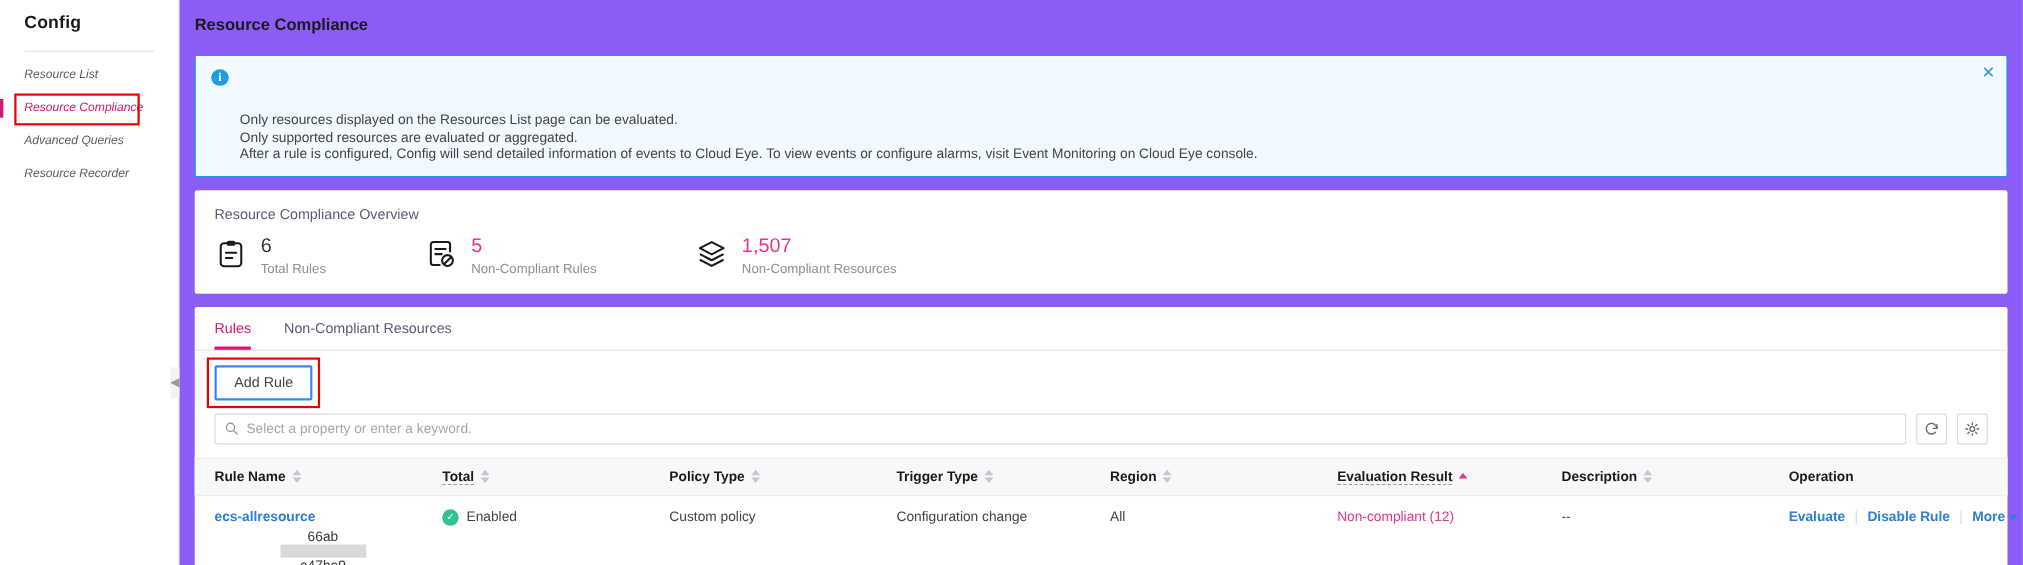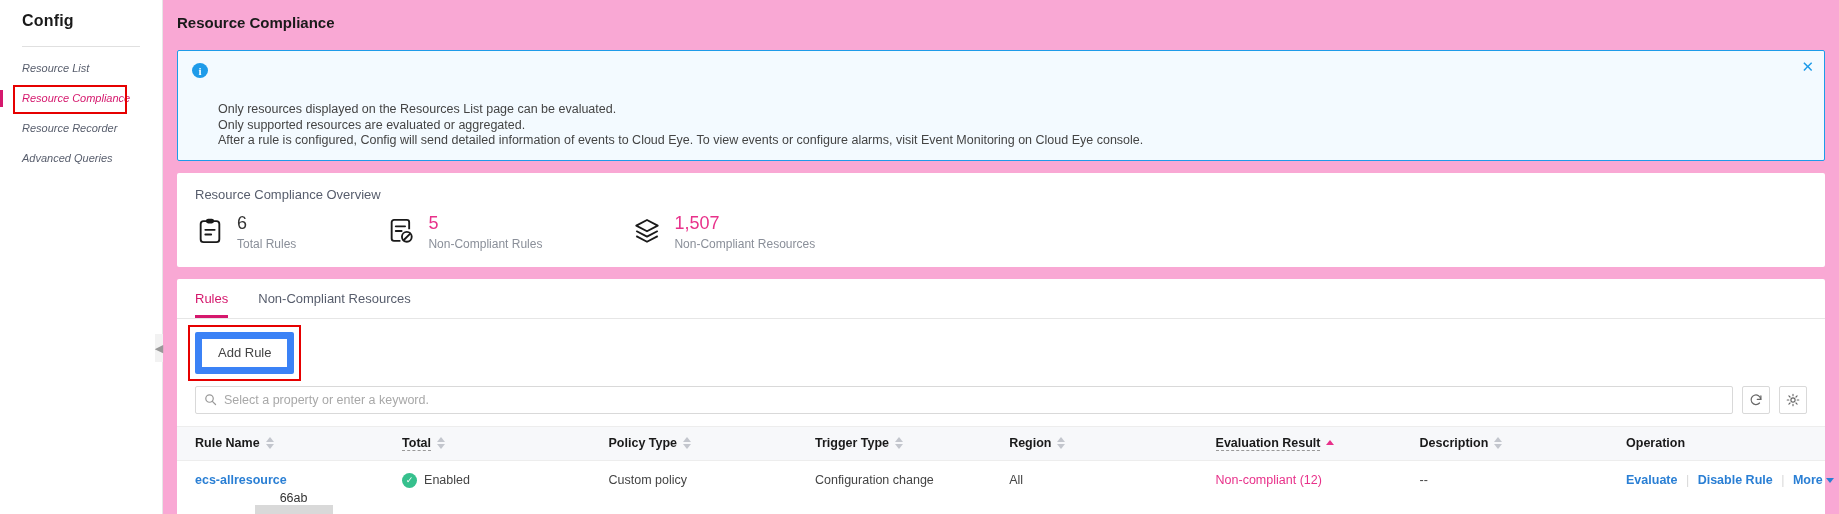--- a/index.html
+++ b/index.html
@@ -4,21 +4,21 @@
 <style>
   * { box-sizing: border-box; margin: 0; padding: 0; }
   html, body {
     width: 1839px; height: 514px;
     overflow: hidden;
     background: #f2f2f2;
     font-family: "Liberation Sans", sans-serif;
     font-size: 13px;
     color: #333;
   }
-  .app { display: flex; width: 1839px; height: 514px; background:#f9a8d4; }
+  .app { display: flex; width: 1839px; height: 514px; background:#8b5cf6; }
 
   
   .sidebar {
     width: 163px; height: 514px;
     background: #fff;
     border-right: 1px solid #e6e6e6;
     flex: 0 0 163px;
     position: relative;
   }
   .sidebar-title {
@@ -133,21 +133,21 @@
     margin-right: 30px; position: relative;
   }
   .tab.active { color: #d5186d; }
   .tab.active::after {
     content:""; position:absolute; left: 0; right: 0; bottom: 0;
     height: 3px; background: #d5186d;
   }
   .toolbar { padding: 13px 18px 0 18px; position: relative; }
   .btn {
     display:inline-block;
-    border: 7px solid #3b82f6;
+    border: 2px solid #3b82f6;
     background: #fff;
     color: #444;
     font-size: 13px;
     padding: 5px 16px;
     border-radius: 2px;
     cursor: pointer;
     line-height: 18px;
   }
   .btn-wrap { position: relative; display:inline-block; }
   .btn-wrap.annotated::after {
@@ -238,24 +238,24 @@
     <div class="sidebar-divider"></div>
     <div class="nav-list">
       <div class="nav-item">
         <span>Resource List</span>
       </div>
       <div class="nav-item active annotated">
         <span class="active-bar"></span>
         <span>Resource Compliance</span>
       </div>
       <div class="nav-item">
+        <span>Advanced Queries</span>
+      </div>
+      <div class="nav-item">
         <span>Resource Recorder</span>
-      </div>
-      <div class="nav-item">
-        <span>Advanced Queries</span>
       </div>
     </div>
     <div class="collapse-handle">
       <span>◀</span>
     </div>
   </div>
 
   <div class="main">
 
     <div class="page-title">Resource Compliance</div>

